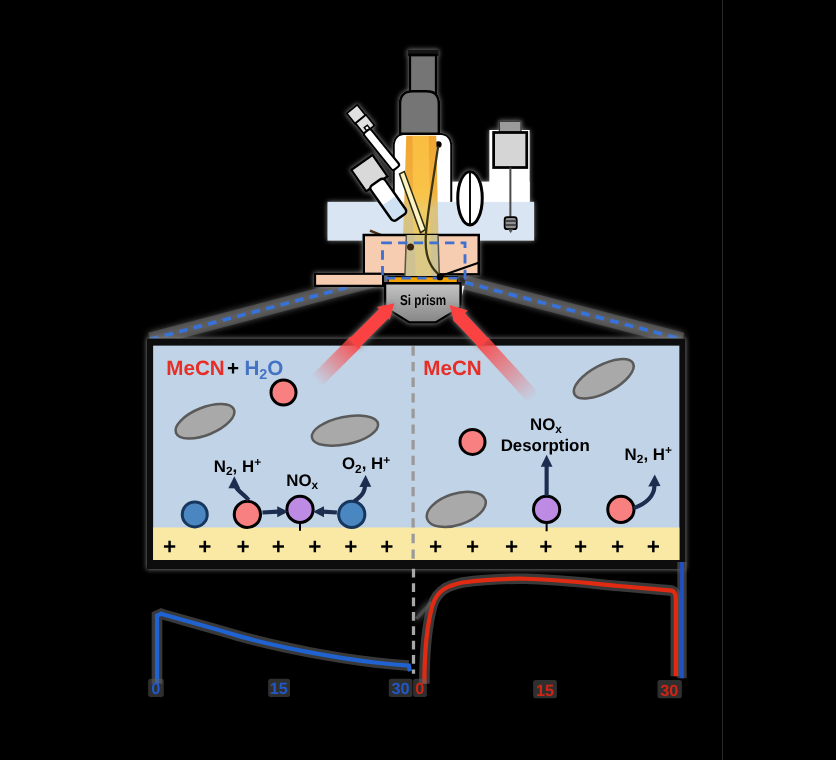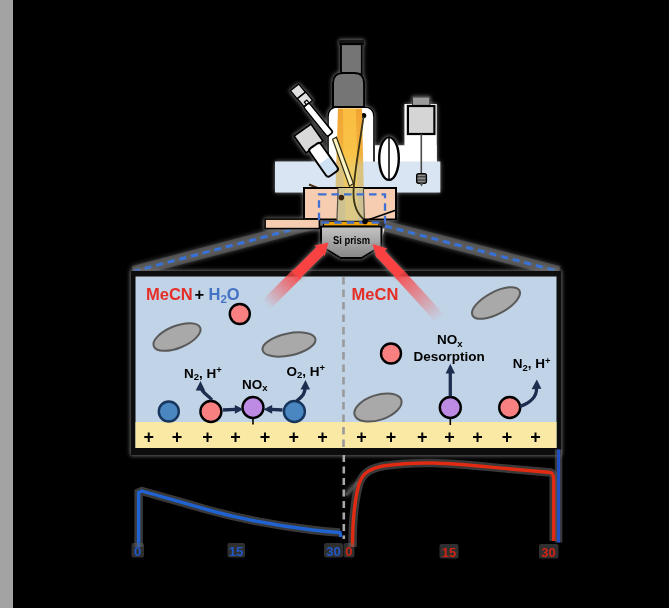--- a/index.html
+++ b/index.html
@@ -1,16 +1,16 @@
 <!DOCTYPE html>
 <html><head>
 <meta charset="utf-8">
 <style>
   html,body{margin:0;padding:0;background:#000;}
-  #wrap{width:578px;height:608px;position:relative;overflow:hidden;background:#a3a3a3;padding-left:13px;}
+  #wrap{width:578px;height:608px;position:relative;overflow:hidden;background:#a3a3a3;}
   svg{display:block;}
   text{font-family:"Liberation Sans", sans-serif;}
 </style>
 </head>
 <body>
 <div id="wrap">
 <svg width="669" height="608" viewBox="0 0 669 608" xmlns="http://www.w3.org/2000/svg">
 <defs>
   <filter id="glow" x="-30%" y="-30%" width="160%" height="160%">
     <feDropShadow dx="0" dy="0" stdDeviation="2" flood-color="#909090" flood-opacity="0.9"></feDropShadow>

